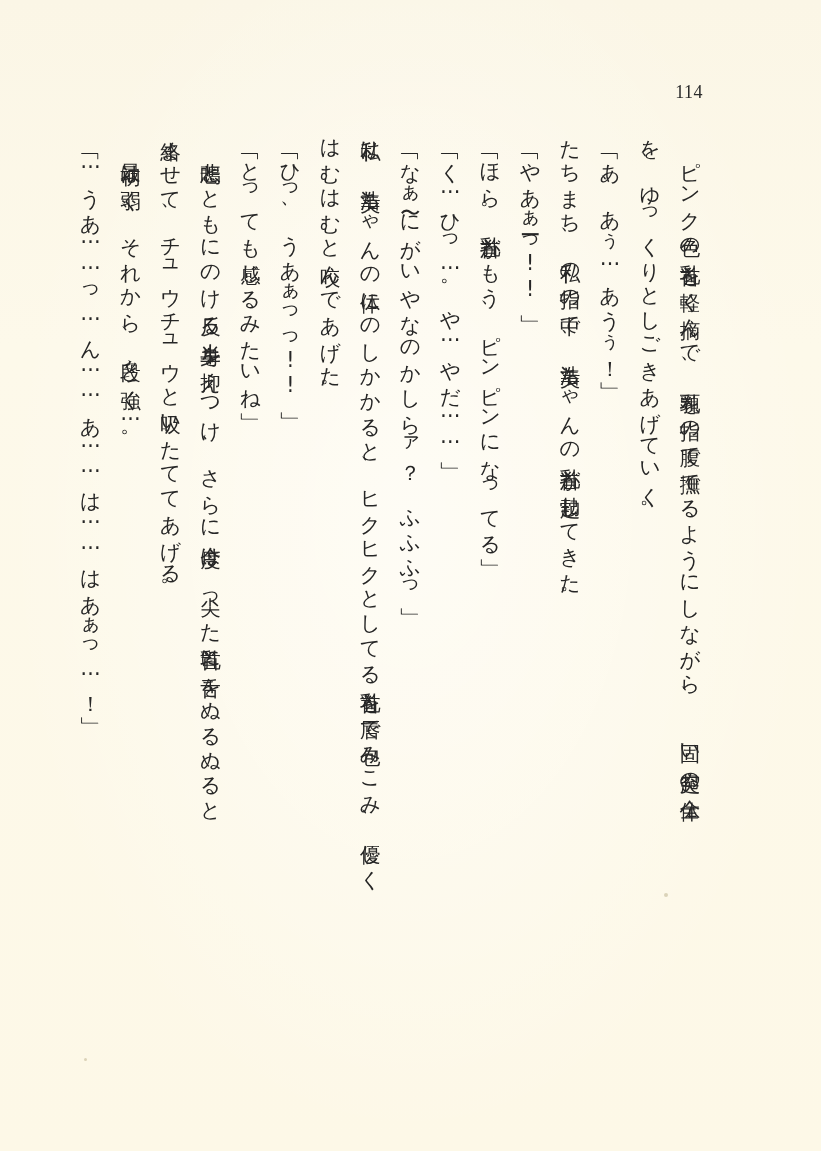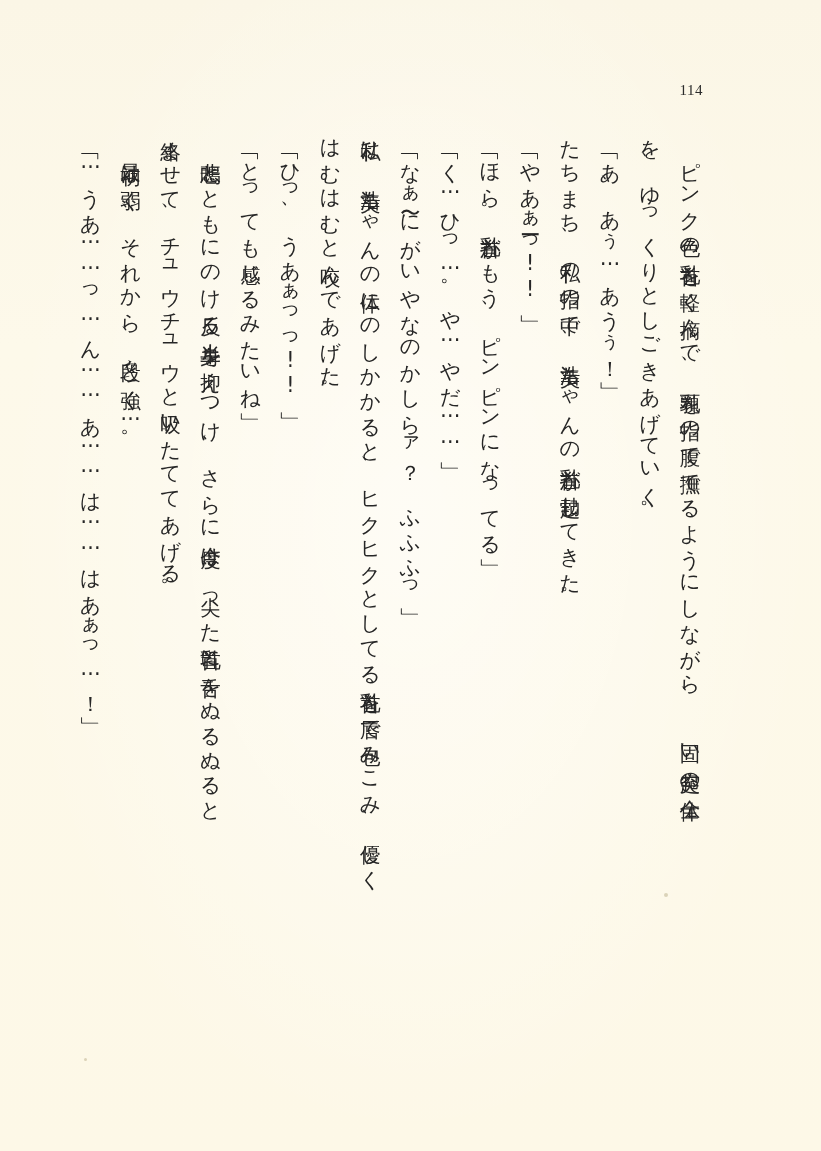--- a/index.html
+++ b/index.html
@@ -25,21 +25,21 @@
     inset: 0;
     background:
       radial-gradient(ellipse at 50% 45%, rgba(255,255,255,0.55) 0%, rgba(253,248,232,0) 70%),
       linear-gradient(180deg, #fbf6e6 0%, #fdf9ea 30%, #fdf8e7 100%);
     pointer-events: none;
   }
   .page-number {
     position: absolute;
     top: 82px;
     right: 118px;
-    font-size: 15px;
+    font-size: 18px;
     color: #2b2b2b;
     letter-spacing: 0.5px;
     font-family: "Liberation Serif", serif;
   }
   
   .text-block {
     position: absolute;
     top: 125px;
     right: 112px;
     height: 960px;

